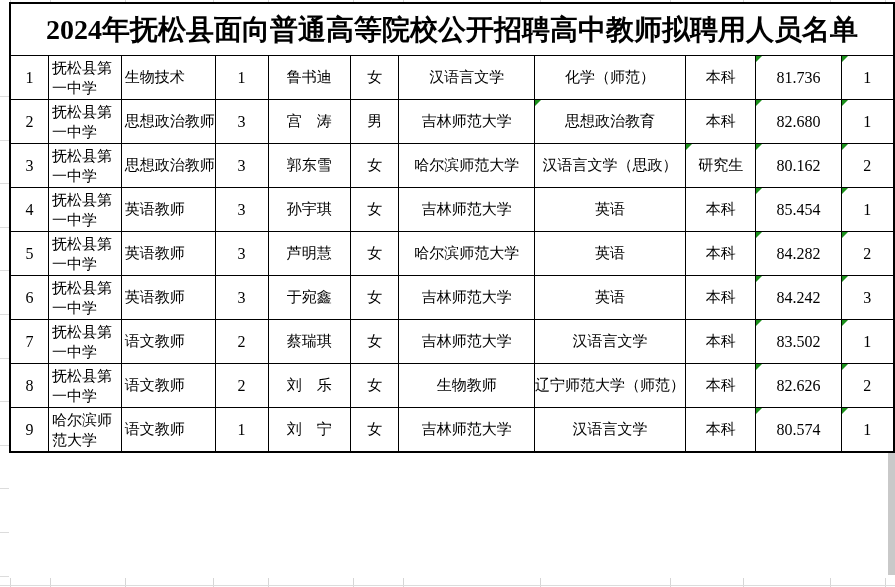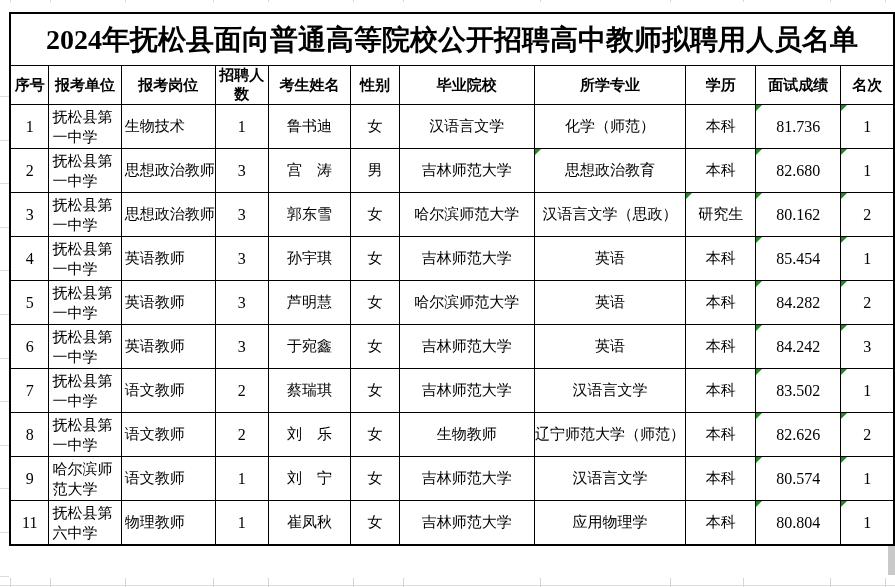--- a/index.html
+++ b/index.html
@@ -1,19 +1,19 @@
 <!DOCTYPE html>
 <html><head>
 <meta charset="utf-8">
 <style>
   html,body{margin:0;padding:0;background:#fff;}
   #stage{position:relative;width:895px;height:587px;background:#ffffff;overflow:hidden;
          font-family:"Liberation Sans","DejaVu Sans",sans-serif;color:#000;}
   
-  table.roster{position:absolute;left:9px;top:12px;border-collapse:collapse;table-layout:fixed;
+  table.roster{position:absolute;left:9px;top:2px;border-collapse:collapse;table-layout:fixed;
                border:2px solid #000;background:#fff;}
   th,td{border:1px solid #000;padding:0;position:relative;overflow:hidden;vertical-align:middle;}
   td.title-cell{height:51px;font-family:"Liberation Serif","DejaVu Serif",serif;font-weight:bold;
                 font-size:28px;text-align:center;white-space:nowrap;letter-spacing:0px;}
   thead th{height:37px;font-size:15px;font-weight:bold;text-align:center;
            font-family:"Liberation Sans","DejaVu Sans",sans-serif;}
   tbody td{height:43px;font-size:15px;text-align:center;}
   tbody td.c0,tbody td.c3,tbody td.c9,tbody td.c10{
       font-family:"Liberation Serif","DejaVu Serif",serif;font-size:16px;}
   tbody td.c1{text-align:left;padding:0 2px 0 3px;line-height:20px;font-size:15px;}
@@ -86,33 +86,20 @@
       <col style="width:137px">
         <col style="width:130px">
         <col style="width:73px">
       <col style="width:87px">
         <col style="width:55px">
     </colgroup>
     <thead>
       <tr>
         <td class="title-cell" colspan="11">2024年抚松县面向普通高等院校公开招聘高中教师拟聘用人员名单</td>
       </tr>
-      <tr>
-          <th class="c0">序号</th>
-          <th class="c1">报考单位</th>
-          <th class="c2">报考岗位</th>
-          <th class="c3">招聘人数</th>
-          <th class="c4">考生姓名</th>
-          <th class="c5">性别</th>
-          <th class="c6">毕业院校</th>
-          <th class="c7">所学专业</th>
-          <th class="c8">学历</th>
-          <th class="c9">面试成绩</th>
-          <th class="c10">名次</th>
-        </tr>
     </thead>
     <tbody>
         <tr>
           <td class="c0">1</td>
           <td class="c1">抚松县第一中学</td>
           <td class="c2">生物技术</td>
           <td class="c3">1</td>
           <td class="c4">鲁书迪</td>
           <td class="c5">女</td>
           <td class="c6">汉语言文学</td>
@@ -218,29 +205,16 @@
           <td class="c2">语文教师</td>
           <td class="c3">1</td>
           <td class="c4">刘　宁</td>
           <td class="c5">女</td>
           <td class="c6">吉林师范大学</td>
           <td class="c7">汉语言文学</td>
           <td class="c8">本科</td>
           <td class="c9">80.574<i class="tri" style="border-top-color: rgb(26, 143, 26);"></i></td>
           <td class="c10">1<i class="tri" style="border-top-color: rgb(26, 143, 26);"></i></td>
         </tr>
-        <tr>
-          <td class="c0">11</td>
-          <td class="c1">抚松县第六中学</td>
-          <td class="c2">物理教师</td>
-          <td class="c3">1</td>
-          <td class="c4">崔凤秋</td>
-          <td class="c5">女</td>
-          <td class="c6">吉林师范大学</td>
-          <td class="c7">应用物理学</td>
-          <td class="c8">本科</td>
-          <td class="c9">80.804<i class="tri" style="border-top-color: rgb(26, 143, 26);"></i></td>
-          <td class="c10">1<i class="tri" style="border-top-color: rgb(26, 143, 26);"></i></td>
-        </tr>
       </tbody>
   </table>
 
 </div>
 
 </body></html>

